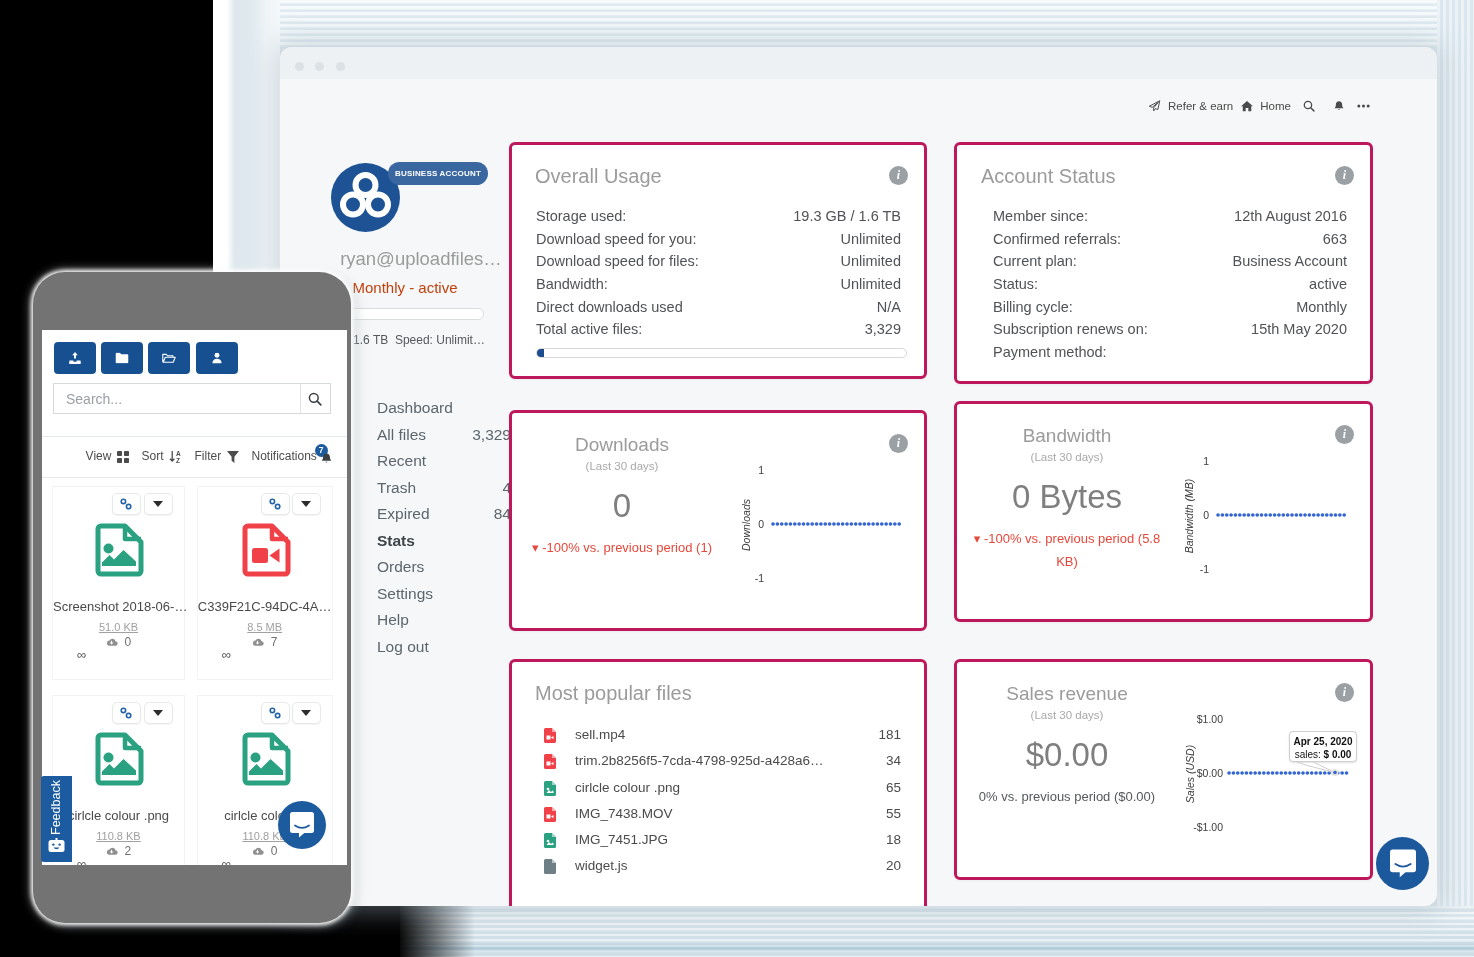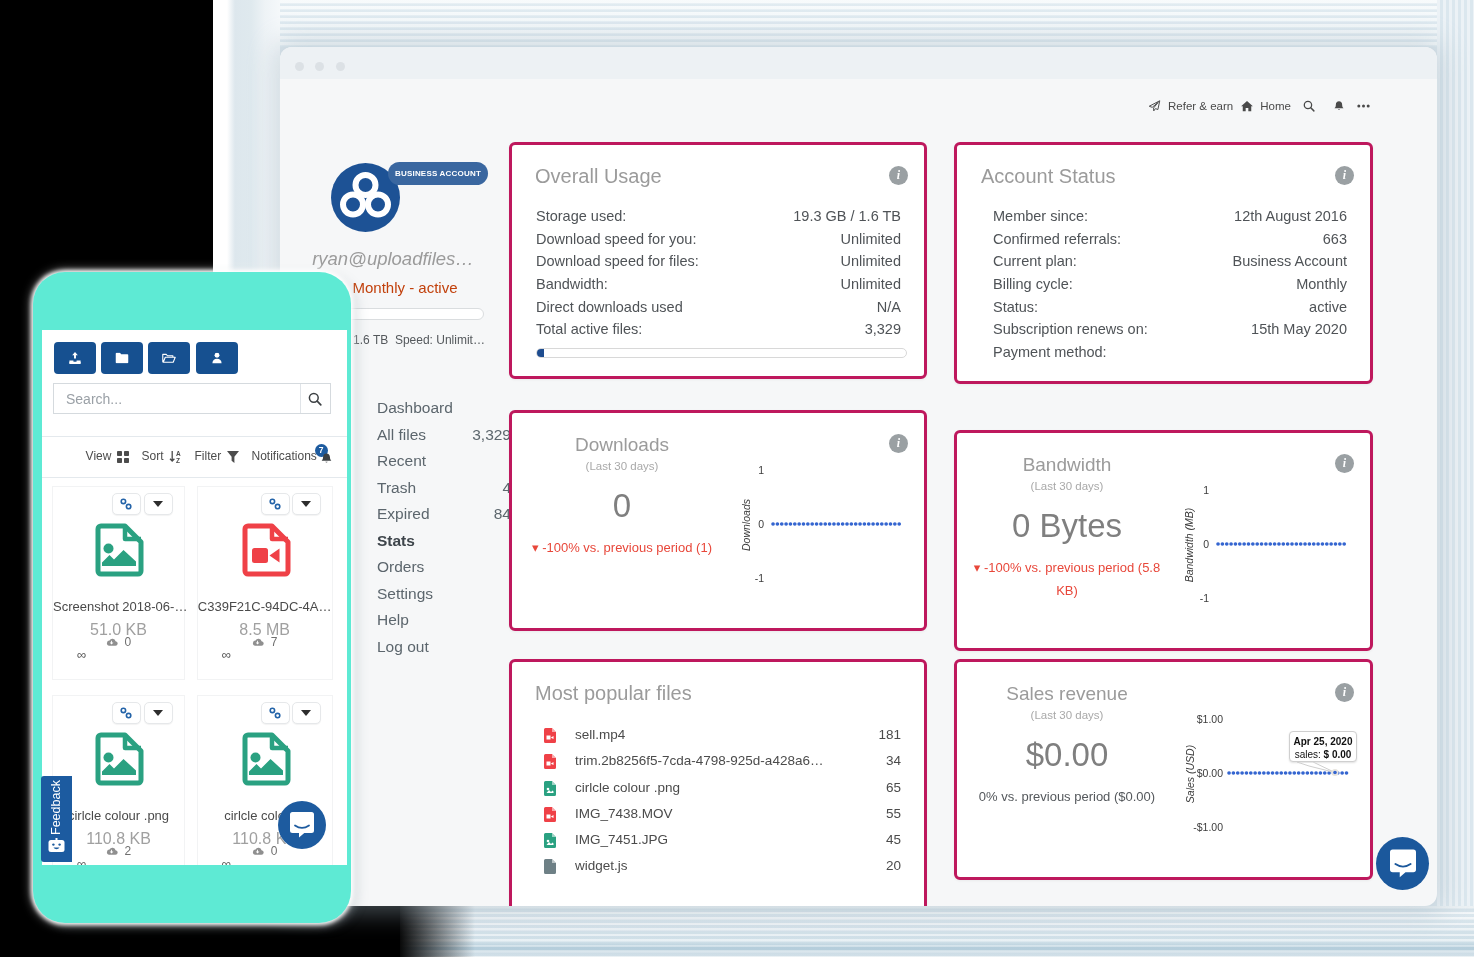--- a/index.html
+++ b/index.html
@@ -27,35 +27,35 @@
 .dot{top:15px;width:9px;height:9px;border-radius:50%;background:#dce1e5;}
 
 
 #topnav{left:868px;top:52px;height:14px;color:#4a4a4a;font-size:11.5px;display:flex;align-items:center;white-space:nowrap;}
 #topnav svg{display:block;}
 
 
 #logo{left:51px;top:116px;}
 #badge{left:108px;top:115px;width:100px;height:23px;border-radius:12px;background:#3a67a0;color:#fff;
   font-size:8px;font-weight:bold;letter-spacing:.2px;text-align:center;line-height:23px;white-space:nowrap;}
-#email{left:28px;top:201px;width:170px;text-align:center;font-size:18.5px;color:#9b9b9b;font-style:italic;}
+#email{left:56px;top:201px;width:170px;text-align:center;font-size:18.5px;color:#9b9b9b;}
 #plan{left:50px;top:232px;width:150px;text-align:center;font-size:15px;color:#c2410c;}
 #sideprog{left:42px;top:261px;width:160px;height:10px;border:1px solid #dadddf;border-radius:6px;background:#fff;}
 #storage{left:2px;top:286px;width:220px;text-align:center;font-size:12px;color:#54585c;white-space:nowrap;}
 #menu{left:77px;top:348px;width:134px;font-size:15.5px;color:#5c666d;margin-left:20px;}
 #menu div{height:26.55px;line-height:26.55px;position:relative;}
 #menu span{position:absolute;right:0;}
 #menu .on{color:#3e454b;font-weight:bold;}
 
 
 .card{background:#fff;border:3px solid #be185d;border-radius:6px;box-shadow:0 1px 3px rgba(0,0,0,.05);box-sizing:border-box;}
 #c1{left:229px;top:95px;width:418px;height:237px;}
 #c2{left:674px;top:95px;width:419px;height:242px;}
 #c3{left:229px;top:363px;width:418px;height:221px;}
-#c4{left:674px;top:383px;width:419px;height:221px;}
+#c4{left:674px;top:354px;width:419px;height:221px;}
 #c5{left:229px;top:612px;width:418px;height:265px;}
 #c6{left:674px;top:612px;width:419px;height:221px;}
 .ctitle{left:23px;top:20px;font-size:20px;color:#9b9b9b;}
 .info{top:21px;right:16px;width:19px;height:19px;border-radius:50%;background:#9aa0a3;color:#fff;
   font:italic bold 12px/18px "Liberation Serif",serif;text-align:center;}
 .rows{left:24px;top:60px;right:23px;font-size:14.5px;color:#4f5357;line-height:22.7px;}
 .rows div{position:relative;height:22.7px;}
 .rows span{position:absolute;right:0;}
 .cprog{left:24px;top:203px;width:369px;height:8px;border:1px solid #d8d8d8;border-radius:5px;background:#fff;}
 .cprog i{position:absolute;left:0;top:0;width:7px;height:8px;background:#1d4c8f;border-radius:5px 0 0 5px;}
@@ -74,35 +74,35 @@
 #mlist .mrow{position:relative;height:26.3px;line-height:26.3px;padding-left:39px;}
 #mlist .mrow b{position:absolute;right:0;font-weight:normal;}
 #mlist svg{position:absolute;left:8px;top:6px;}
 
 
 #tip{left:332px;top:69px;width:68px;height:31px;white-space:nowrap;background:#fff;border:1px solid #cfcfcf;border-radius:4px;
   font-size:10px;line-height:13px;text-align:center;color:#111;padding-top:2.5px;box-sizing:border-box;
   box-shadow:0 1px 2px rgba(0,0,0,.12);}
 
 
-#phone{left:33px;top:272px;width:318px;height:651px;border-radius:32px;background:#5eead4;
+#phone{left:33px;top:272px;width:318px;height:651px;border-radius:32px;background:#737373;
   box-shadow:0 0 4px 2px rgba(255,255,255,1),0 0 10px 3px rgba(255,255,255,.4),6px 4px 12px rgba(110,130,145,.25);}
 #panel{left:9px;top:58px;width:305px;height:535px;background:#fff;overflow:hidden;}
 .pbtn{top:12px;width:42px;height:32px;background:#165090;border-radius:4px;}
 .pbtn svg{position:absolute;left:50%;top:50%;transform:translate(-50%,-50%);}
 #psearch{left:11px;top:53px;width:278px;height:31px;border:1px solid #d5dade;box-sizing:border-box;background:#fff;}
 #psearch .ph{position:absolute;left:12px;top:7px;font-size:14px;color:#9aa0a6;}
 #pdiv1{left:0;top:106px;width:305px;height:1px;background:#e4e9ed;}
 #pdiv2{left:0;top:147px;width:305px;height:1px;background:#e4e9ed;}
 #ptools{left:0;top:119px;width:305px;height:16px;font-size:12px;color:#4c4c4c;}
 .fcard{top:156px;width:133px;height:194px;background:#fff;border:1px solid #f2f3f4;box-sizing:border-box;}
 .fcard.r2{top:365px;}
 .pill{top:6px;width:27px;height:20px;background:#fff;border:1px solid #e6e8ea;border-radius:5px;box-shadow:0 1px 1px rgba(0,0,0,.05);}
 .fname{left:0;top:112px;width:100%;text-align:center;font-size:13px;color:#4a4a4a;white-space:nowrap;}
-.fsize{left:0;top:134px;width:100%;text-align:center;font-size:16px;color:#a0a0a0;}
+.fsize{left:0;top:134px;width:100%;text-align:center;font-size:11px;color:#a0a0a0;text-decoration:underline;}
 .fdl{left:0;top:148px;width:100%;text-align:center;font-size:12px;color:#6f6f6f;}
 .finf{left:24px;top:160px;font-size:13px;color:#555;}
 #feedback{left:8px;top:504px;width:31px;height:86px;background:#1c5ba0;border-radius:3px 0 0 3px;}
 #feedback .ft{position:absolute;left:8px;top:3px;color:#fff;font-size:12.5px;white-space:nowrap;writing-mode:vertical-rl;transform:rotate(180deg);height:58px;text-align:center;}
 .icircle{border-radius:50%;background:#1d5b9f;}
 #pintercom{left:245px;top:529px;width:48px;height:48px;}
 #wintercom{left:1376px;top:837px;width:53px;height:53px;background:#1b589c;}
 </style>
 </head>
 <body>
@@ -184,22 +184,22 @@
       </div>
   </div>
 
   <div class="abs card" id="c2">
     <div class="abs ctitle" style="left:24px">Account Status</div>
       <div class="abs info">i</div>
     <div class="abs rows" style="left:36px">
       <div>Member since:<span>12th August 2016</span></div>
       <div>Confirmed referrals:<span>663</span></div>
       <div>Current plan:<span>Business Account</span></div>
+      <div>Status:<span>active</span></div>
       <div>Billing cycle:<span>Monthly</span></div>
-      <div>Status:<span>active</span></div>
       <div>Subscription renews on:<span>15th May 2020</span></div>
       <div>Payment method:</div>
     </div>
   </div>
 
   <div class="abs card" id="c3">
     <div class="abs shead">Downloads</div>
       <div class="abs info">i</div>
     <div class="abs ssub">(Last 30 days)</div>
     <div class="abs sbig">0</div>
@@ -250,21 +250,21 @@
       <div class="mrow"><svg width="12" height="15" viewBox="0 0 12 15">
             <path d="M0 1.5A1.5 1.5 0 0 1 1.5 0H8l4 4v9.5A1.5 1.5 0 0 1 10.5 15h-9A1.5 1.5 0 0 1 0 13.5z" fill="#ef4147"></path>
             <path d="M8 0l4 4H8z" fill="#fff" opacity=".55"></path>
             <path d="M2.5 7.5h4v4h-4zM7 9.5 9.5 8v3L7 9.8z" fill="#fff"></path>
           </svg>IMG_7438.MOV<b>55</b></div>
       <div class="mrow"><svg width="12" height="15" viewBox="0 0 12 15">
             <path d="M0 1.5A1.5 1.5 0 0 1 1.5 0H8l4 4v9.5A1.5 1.5 0 0 1 10.5 15h-9A1.5 1.5 0 0 1 0 13.5z" fill="#2aa181"></path>
             <path d="M8 0l4 4H8z" fill="#fff" opacity=".55"></path>
             <circle cx="4" cy="8" r="1.3" fill="#fff"></circle>
             <path d="M2.5 12 5 9l2 2 1.5-1.5 1 1V12z" fill="#fff"></path>
-          </svg>IMG_7451.JPG<b>45</b></div>
+          </svg>IMG_7451.JPG<b>18</b></div>
       <div class="mrow"><svg width="12" height="15" viewBox="0 0 12 15">
             <path d="M0 1.5A1.5 1.5 0 0 1 1.5 0H8l4 4v9.5A1.5 1.5 0 0 1 10.5 15h-9A1.5 1.5 0 0 1 0 13.5z" fill="#6e8086"></path>
             <path d="M8 0l4 4H8z" fill="#fff" opacity=".55"></path>
           </svg>widget.js<b>20</b></div>
     </div>
   </div>
 
   <div class="abs card" id="c6">
     <div class="abs shead">Sales revenue</div>
       <div class="abs info">i</div>

